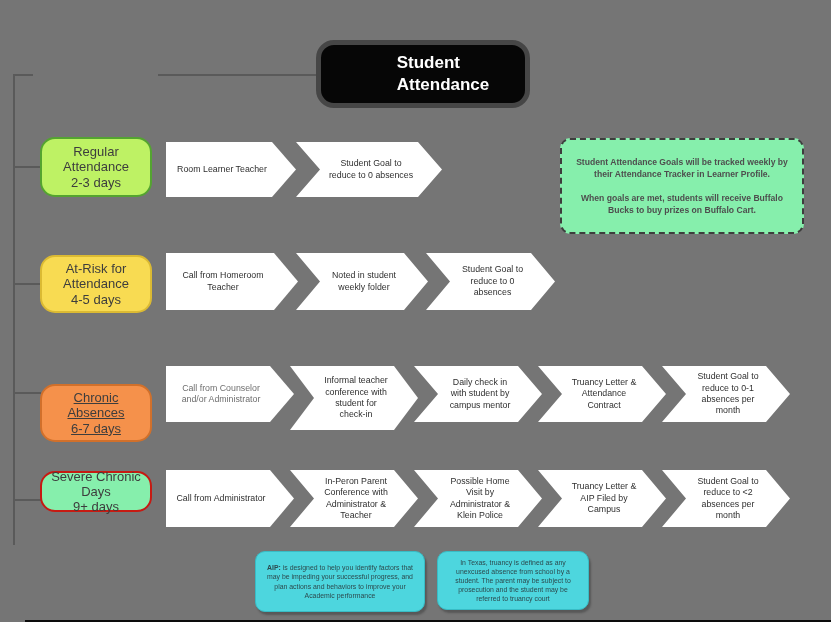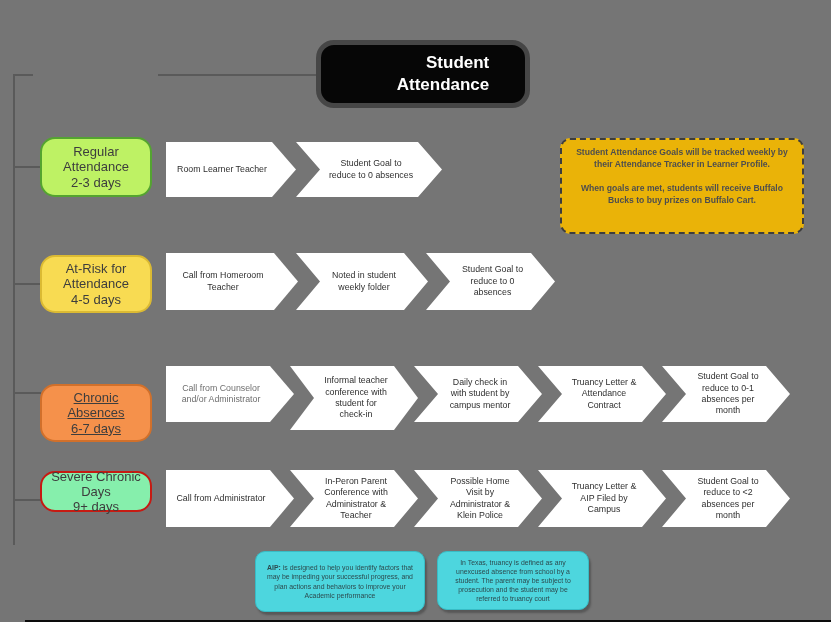--- a/index.html
+++ b/index.html
@@ -25,21 +25,21 @@
   }
 
   
   .title-box {
     position: absolute; left: 316px; top: 40px; width: 214px; height: 68px;
     box-sizing: border-box;
     background: #060606;
     border: 5px solid #464646; border-radius: 18px;
     display: flex; align-items: center; justify-content: center;
     color: #ffffff; font-weight: bold; font-size: 17px; line-height: 1.3;
-    text-align: right;
+    text-align: left;
     padding-left: 40px;
   }
   .title-box span { white-space: pre-line; }
 
   
   .cat-box {
     position: absolute; left: 40px; width: 112px;
     box-sizing: border-box;
     border-radius: 15px; border: 2px solid transparent;
     display: flex; align-items: center; justify-content: center;
@@ -59,23 +59,23 @@
   .chev.notched {
     clip-path: polygon(0 0, calc(100% - 24px) 0, 100% 50%, calc(100% - 24px) 100%, 0 100%, 24px 50%);
     padding-left: 32px;
   }
   .chev.muted { color: #6e6e6e; }
 
   
   .tracker-note {
     position: absolute; left: 560px; top: 138px; width: 244px; height: 96px;
     box-sizing: border-box;
-    background: #eab308;
+    background: #86efac;
     border: 2px dashed #3d3d3d; border-radius: 10px;
-    display: flex; align-items: flex-start; justify-content: center;
+    display: flex; align-items: center; justify-content: center;
     padding: 6px 12px;
     font-size: 8.6px; font-weight: bold; color: #4e4e4e;
     text-align: center; line-height: 1.4;
   }
   .tracker-note span { white-space: pre-line; }
 
   
   .cyan-note {
     position: absolute;
     box-sizing: border-box;

